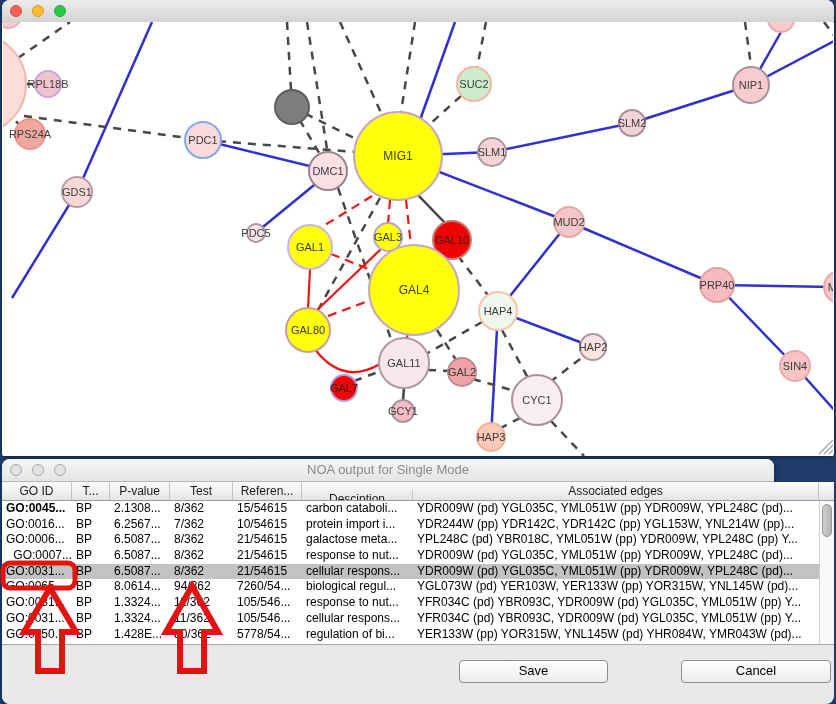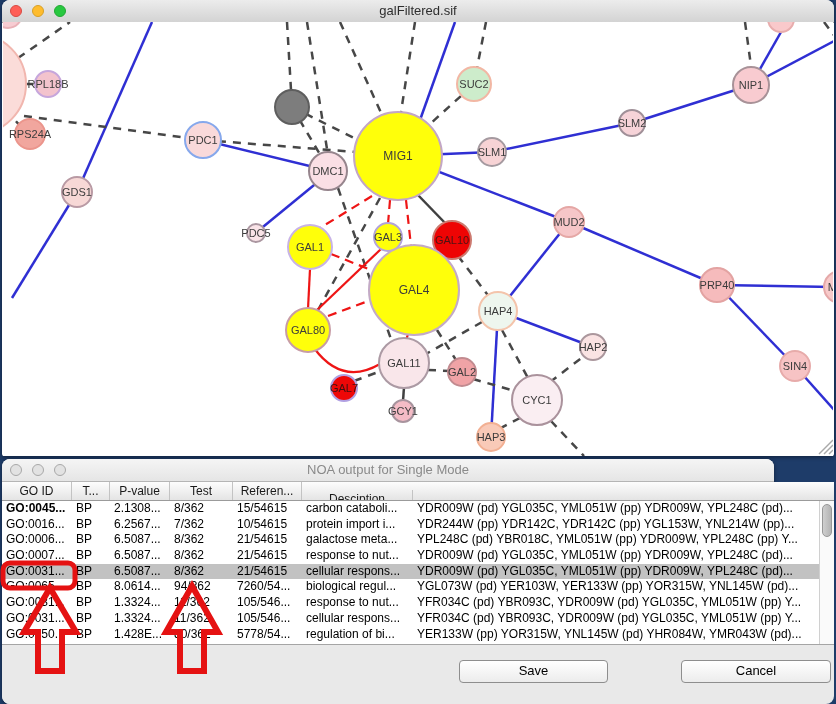--- a/index.html
+++ b/index.html
@@ -71,21 +71,20 @@
 </head>
 <body>
 
 <div class="mac-window" id="net-window">
   <div class="titlebar">
     <div class="lights">
       <div class="light red"></div>
       <div class="light yellow"></div>
       <div class="light green"></div>
     </div>
-    <div class="win-title">galFiltered.sif</div>
   </div>
   <div id="net-canvas">
     <svg id="net-svg" width="830" height="434">
       <g id="net-edges">
           <line fill="none" x1="149" y1="0" x2="74" y2="170" stroke="#2f2fd3" stroke-width="2.5"></line>
           <line fill="none" x1="74" y1="170" x2="9" y2="276" stroke="#2f2fd3" stroke-width="2.5"></line>
           <line fill="none" x1="452" y1="0" x2="417" y2="98" stroke="#2f2fd3" stroke-width="2.5"></line>
           <line fill="none" x1="200" y1="118" x2="323" y2="148" stroke="#2f2fd3" stroke-width="2.5"></line>
           <line fill="none" x1="327" y1="150" x2="255" y2="209" stroke="#2f2fd3" stroke-width="2.5"></line>
           <line fill="none" x1="395" y1="134" x2="489" y2="130" stroke="#2f2fd3" stroke-width="2.5"></line>
@@ -284,20 +283,21 @@
     </div>
     <div class="win-title">NOA output for Single Mode</div>
   </div>
   <div id="tbl-header">
       <div class="hcell" style="width: 70px;">GO ID</div>
       <div class="hcell" style="width: 38px;">T...</div>
       <div class="hcell" style="width: 60px;">P-value</div>
       <div class="hcell" style="width: 63px;">Test</div>
       <div class="hcell" style="width: 69px;">Referen...</div>
       <div class="hcell" style="width: 111px; margin-top: 8px;">Desciption</div>
+      <div class="hcell" style="width: 406px;">Associated edges</div>
     </div>
   <div id="tbl-rows">
       <div class="trow">
         <div class="tcell" style="width: 70px; font-weight: bold;">GO:0045...</div>
         <div class="tcell" style="width: 38px;">BP</div>
         <div class="tcell" style="width: 60px;">2.1308...</div>
         <div class="tcell" style="width: 63px;">8/362</div>
         <div class="tcell" style="width: 69px;">15/54615</div>
         <div class="tcell" style="width: 111px;">carbon cataboli...</div>
         <div class="tcell" style="width: 406px;">YDR009W (pd) YGL035C, YML051W (pp) YDR009W, YPL248C (pd)...</div>
@@ -314,21 +314,21 @@
       <div class="trow">
         <div class="tcell" style="width: 70px;">GO:0006...</div>
         <div class="tcell" style="width: 38px;">BP</div>
         <div class="tcell" style="width: 60px;">6.5087...</div>
         <div class="tcell" style="width: 63px;">8/362</div>
         <div class="tcell" style="width: 69px;">21/54615</div>
         <div class="tcell" style="width: 111px;">galactose meta...</div>
         <div class="tcell" style="width: 406px;">YPL248C (pd) YBR018C, YML051W (pp) YDR009W, YPL248C (pp) Y...</div>
       </div>
       <div class="trow">
-        <div class="tcell" style="width: 70px;">GO:0007...</div>
+        <div class="tcell" style="width: 70px; text-align: right;">GO:0007...</div>
         <div class="tcell" style="width: 38px;">BP</div>
         <div class="tcell" style="width: 60px;">6.5087...</div>
         <div class="tcell" style="width: 63px;">8/362</div>
         <div class="tcell" style="width: 69px;">21/54615</div>
         <div class="tcell" style="width: 111px;">response to nut...</div>
         <div class="tcell" style="width: 406px;">YDR009W (pd) YGL035C, YML051W (pp) YDR009W, YPL248C (pd)...</div>
       </div>
       <div class="trow selected">
         <div class="tcell" style="width: 70px;">GO:0031...</div>
         <div class="tcell" style="width: 38px;">BP</div>

